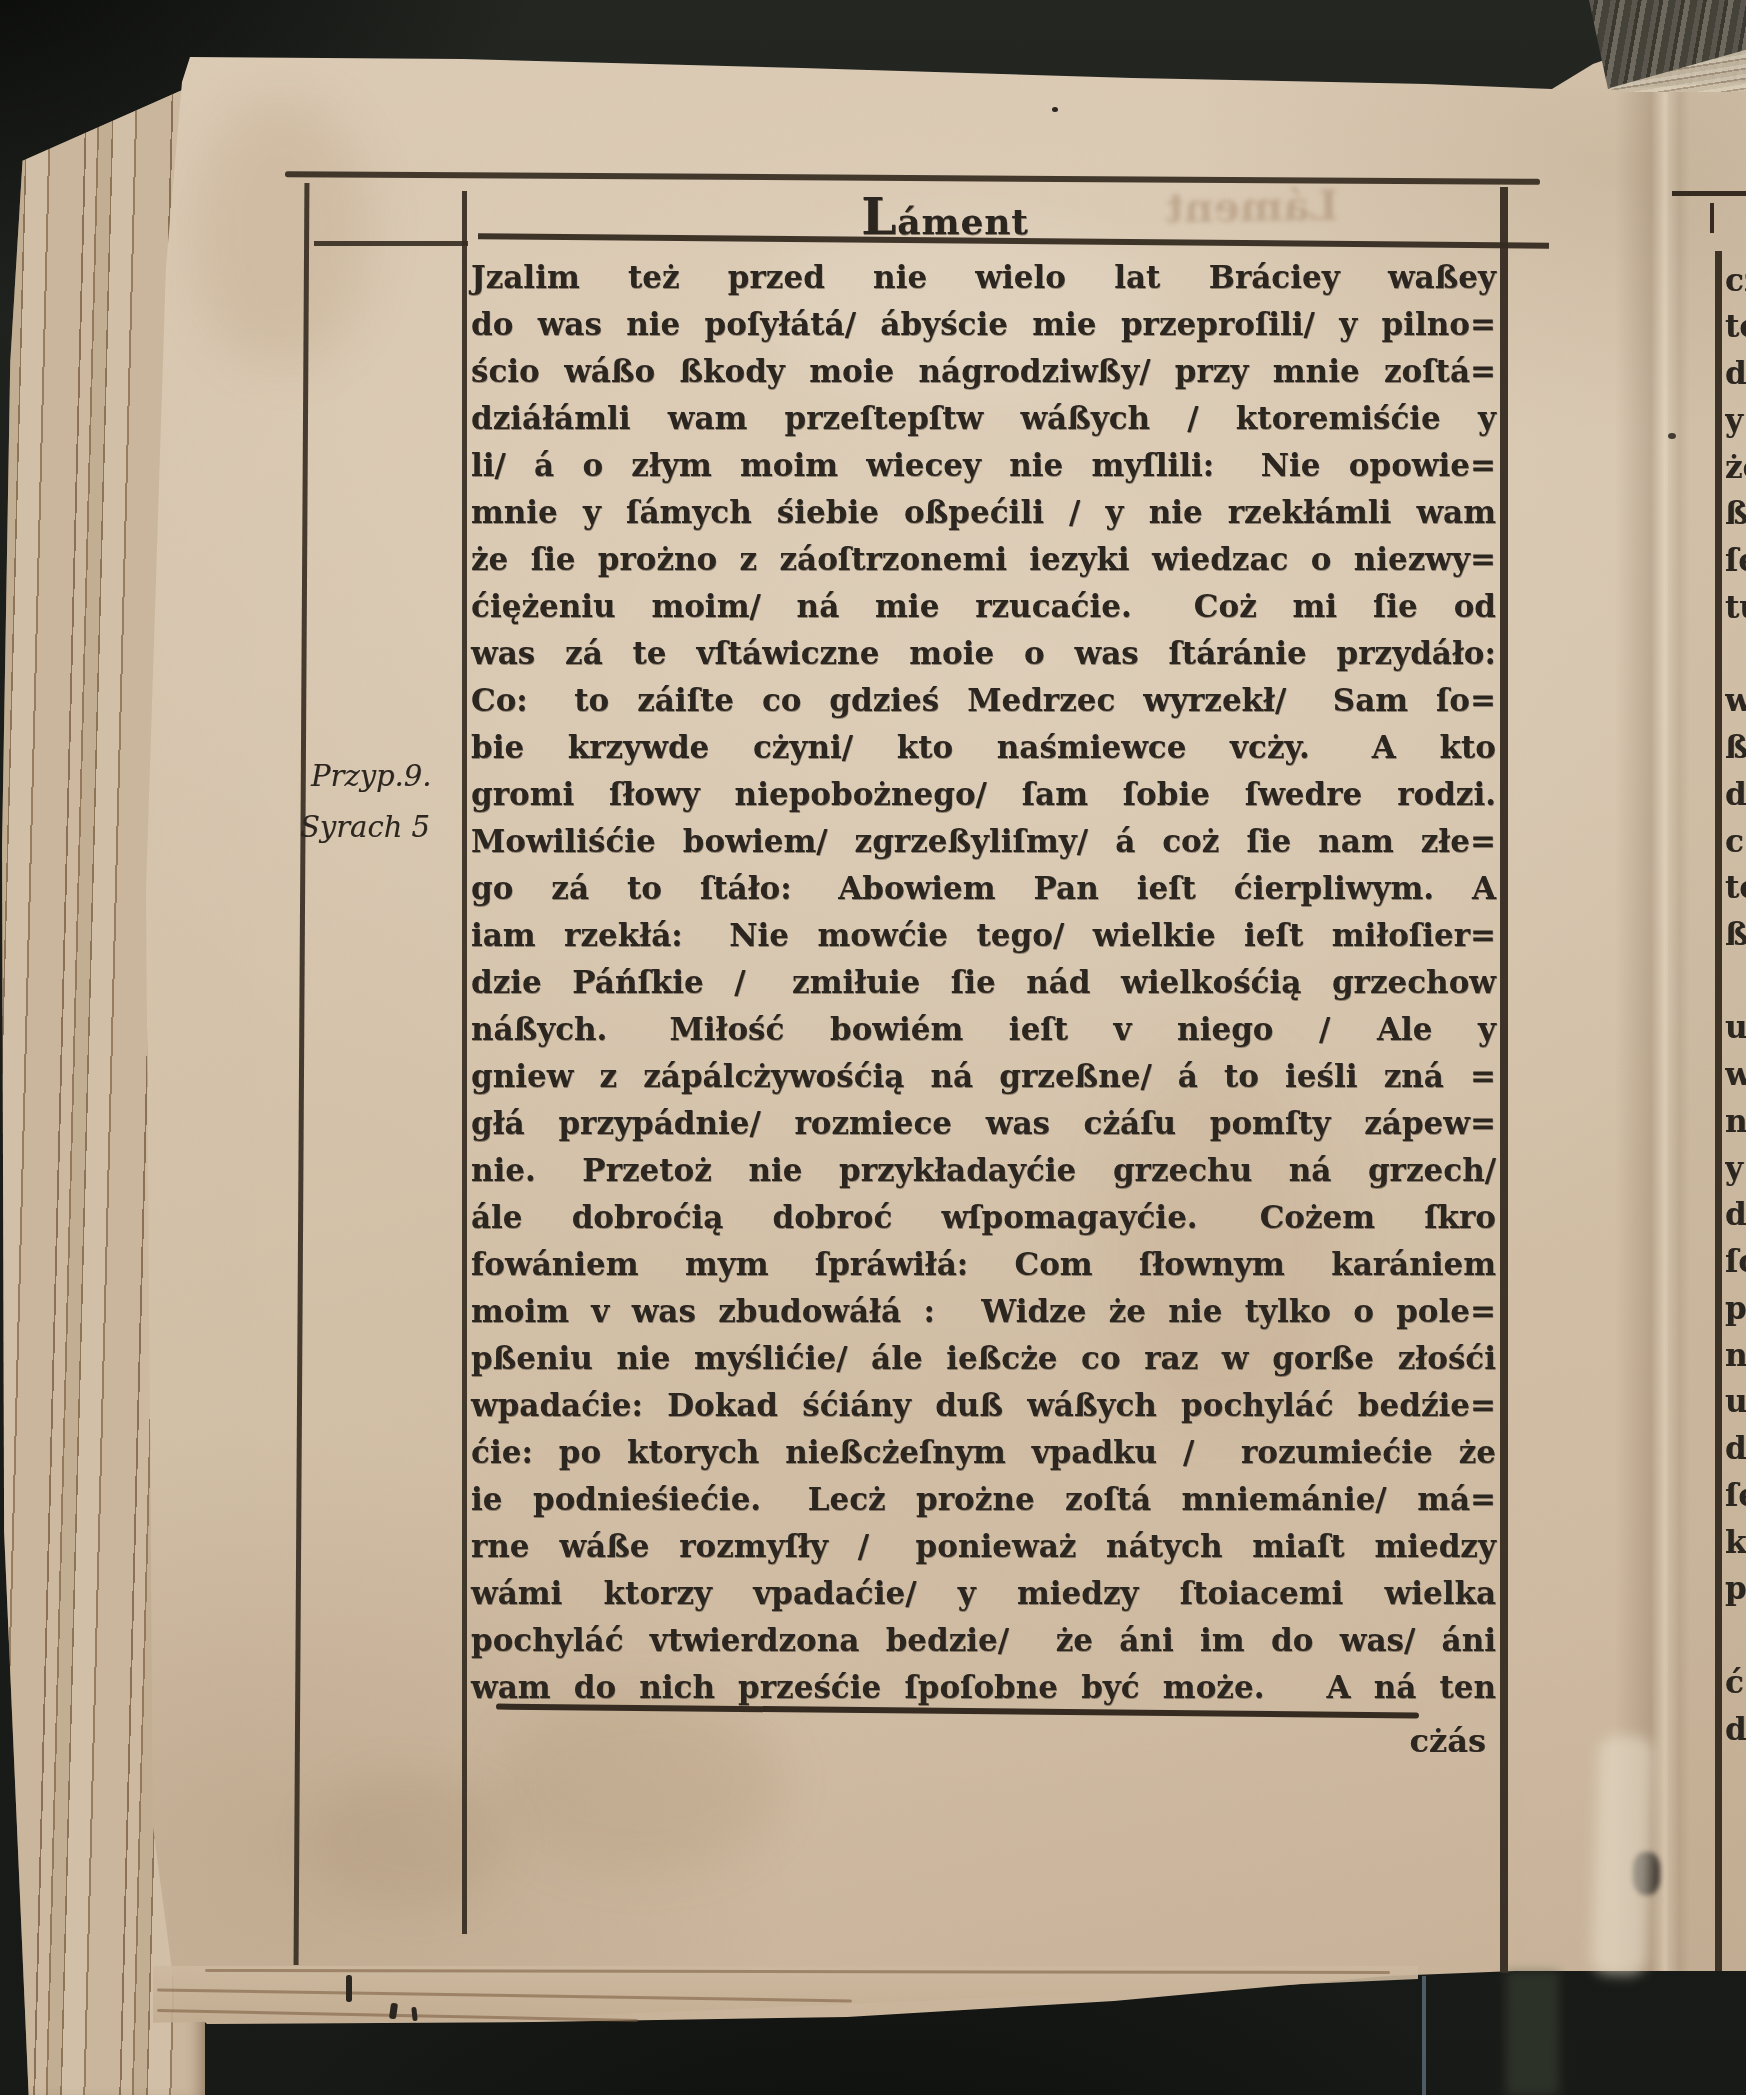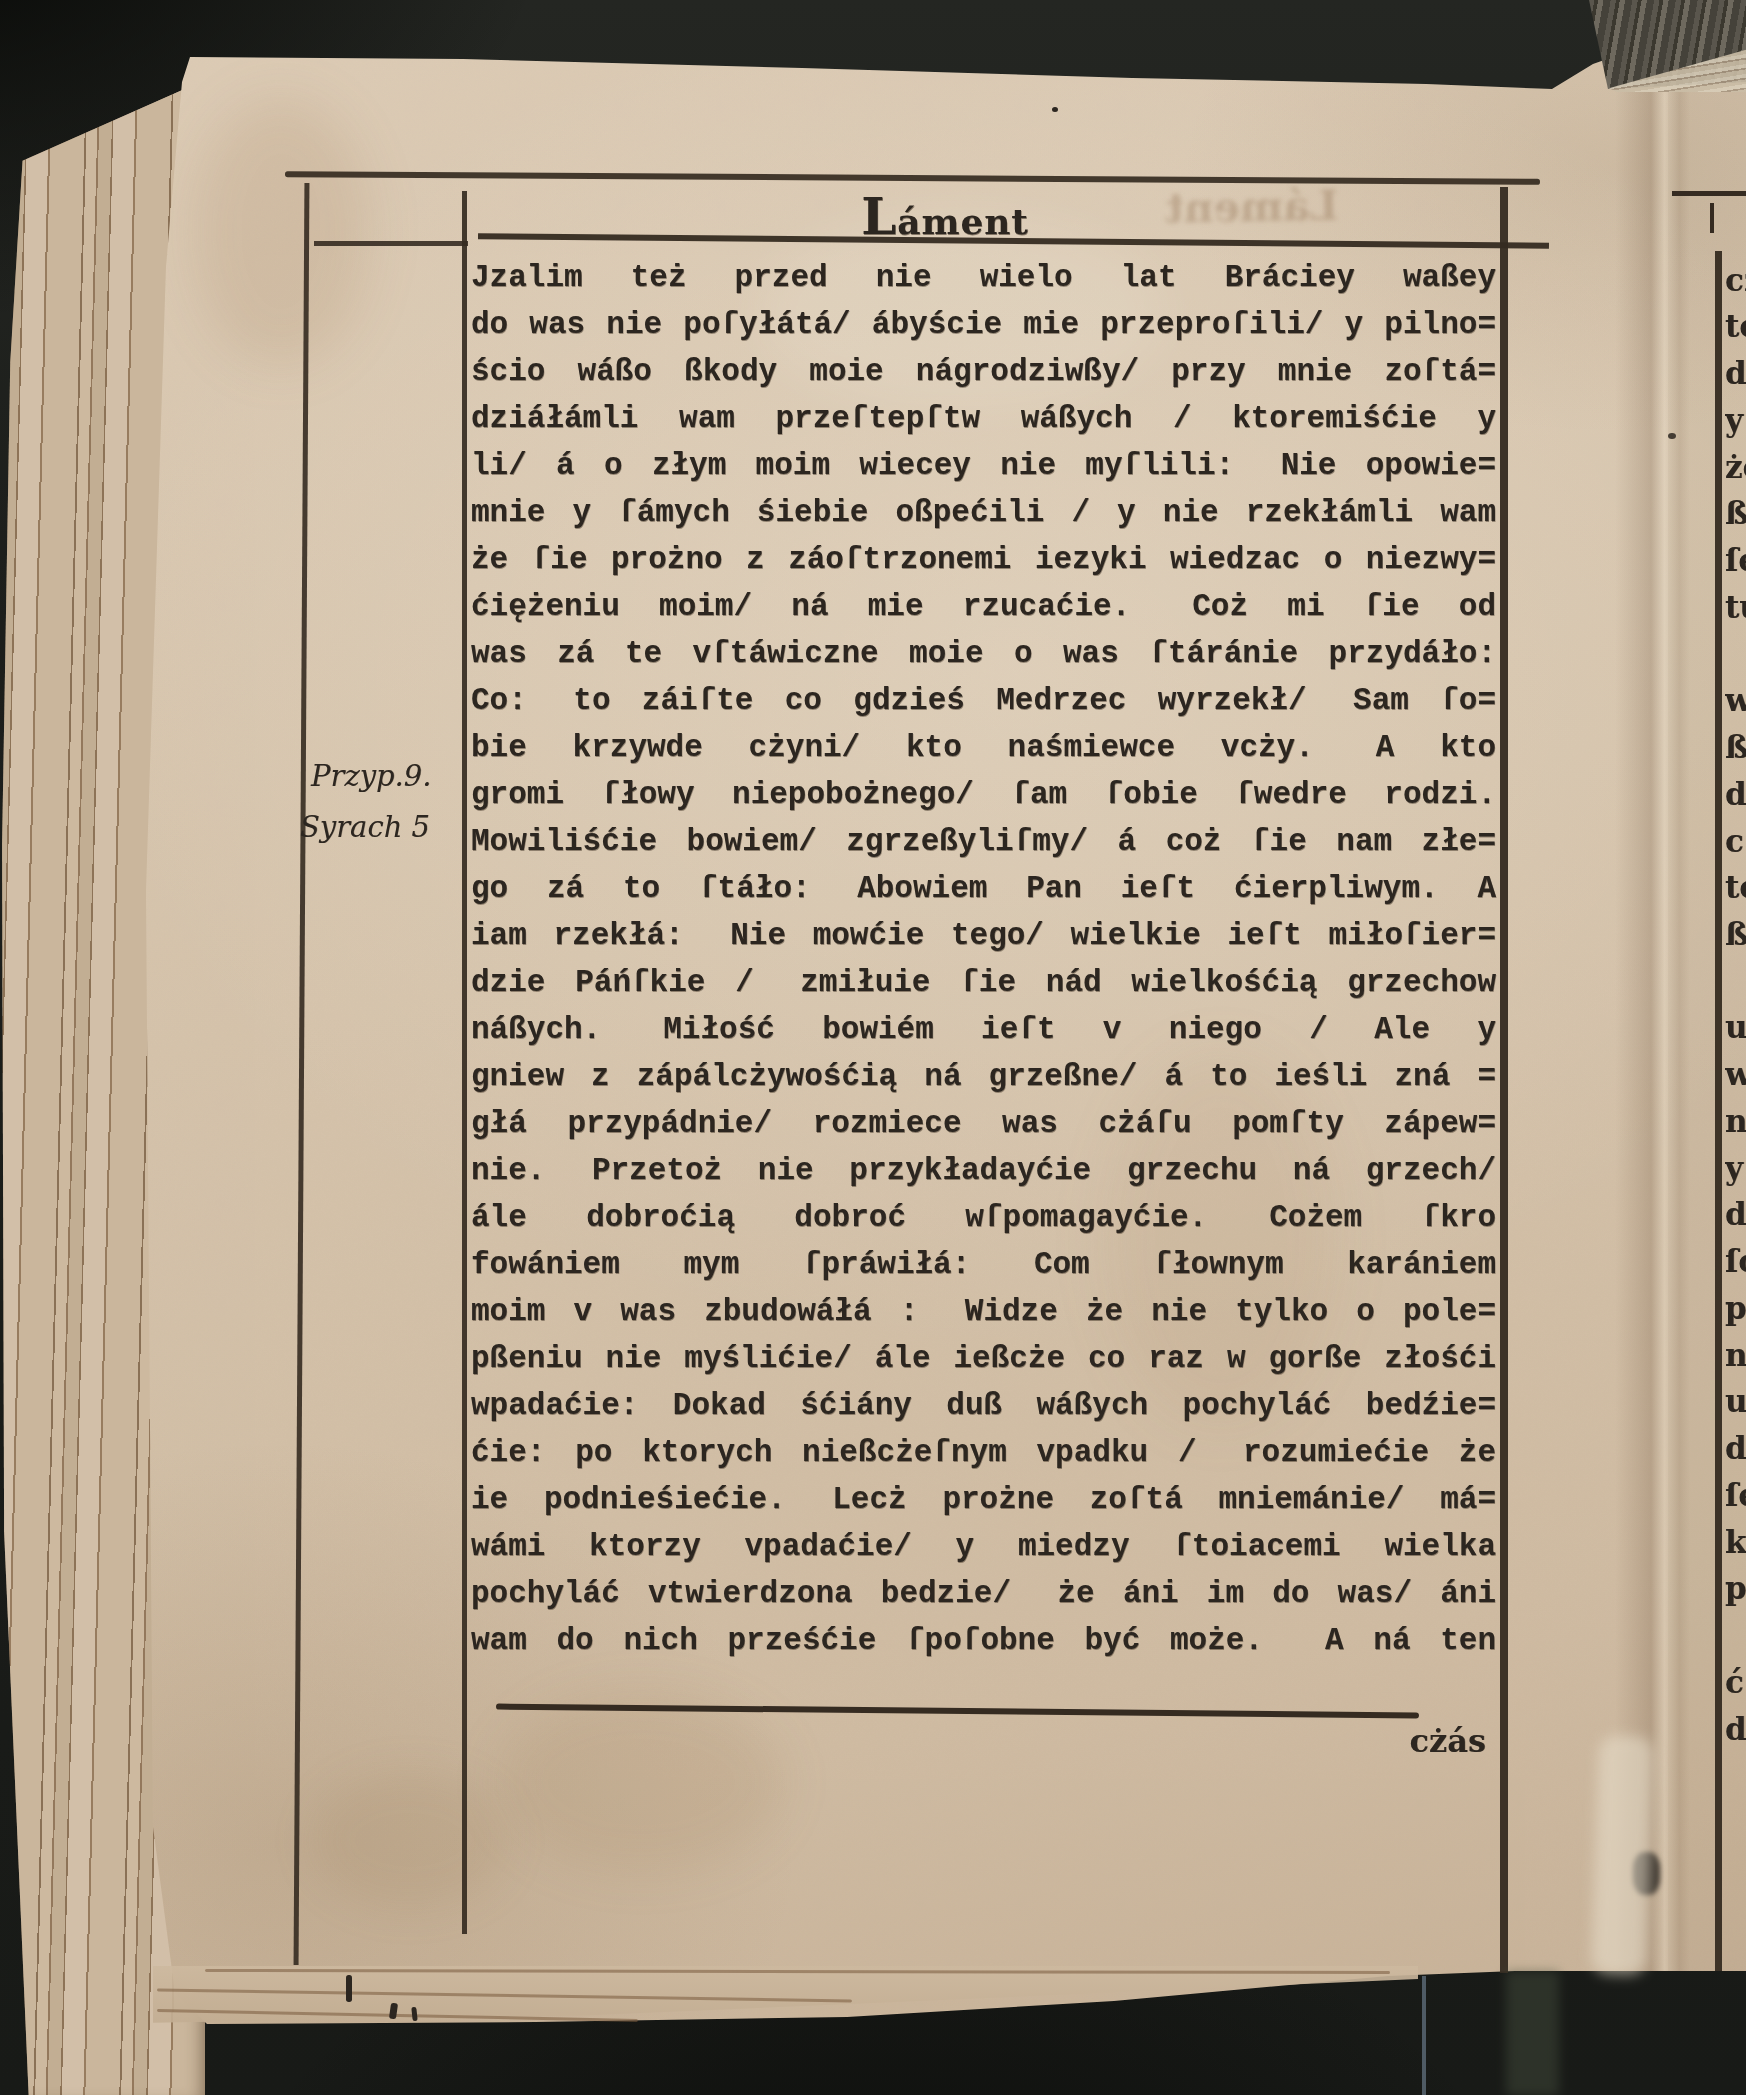--- a/index.html
+++ b/index.html
@@ -87,21 +87,21 @@
   .margin-note{position:absolute;font-style:italic;font-size:29px;color:var(--ink);
     text-shadow:0.4px 0.4px 0 rgba(40,28,16,.35);}
   .mn1{left:311px;top:759px;}
   .mn2{left:300px;top:810px;}
   .body-block{position:absolute;left:471px;top:254px;width:1025px;}
   .body-line{
     height:47px;line-height:47px;white-space:nowrap;
     font-size:31px;font-weight:700;color:var(--ink);
     text-align:justify;text-align-last:justify;
     text-shadow:0.5px 0.5px 0 rgba(40,28,16,.42);
-    overflow:visible;white-space:normal;font-family:Liberation Mono, monospace;
+    overflow:visible;white-space:normal;
   }
   .catchword{
     position:absolute;left:1310px;top:1722px;width:176px;text-align:right;
     font-size:32px;font-weight:700;color:var(--ink);
     text-shadow:0.4px 0.4px 0 rgba(40,28,16,.4);
   }
   .rp-frag{position:absolute;left:1725px;width:27px;height:46px;overflow:hidden;
     font-size:31px;font-weight:700;color:var(--ink);line-height:46px;
     text-shadow:0.4px 0.4px 0 rgba(40,28,16,.4);}
   
@@ -187,20 +187,21 @@
       <div class="body-line">gniew z zápálcżywośćią ná grzeßne/ á to ieśli zná =</div>
       <div class="body-line">głá przypádnie/ rozmiece was cżáſu pomſty zápew=</div>
       <div class="body-line">nie.   Przetoż nie przykładayćie grzechu ná grzech/</div>
       <div class="body-line">ále dobroćią dobroć wſpomagayćie.    Cożem ſkro</div>
       <div class="body-line">fowániem mym ſpráwiłá: Com ſłownym karániem</div>
       <div class="body-line">moim v was zbudowáłá :   Widze że nie tylko o pole=</div>
       <div class="body-line">pßeniu nie myślićie/ ále ießcże co raz w gorße złośći</div>
       <div class="body-line">wpadaćie: Dokad śćiány duß wáßych pochyláć bedźie=</div>
       <div class="body-line">ćie: po ktorych nießcżeſnym vpadku /   rozumiećie że</div>
       <div class="body-line">ie podnieśiećie.   Lecż prożne zoſtá mniemánie/ má=</div>
+      <div class="body-line">rne wáße rozmyſły /   ponieważ nátych miaſt miedzy</div>
       <div class="body-line">wámi ktorzy vpadaćie/ y miedzy ſtoiacemi wielka</div>
       <div class="body-line">pochyláć vtwierdzona bedzie/   że áni im do was/ áni</div>
       <div class="body-line">wam do nich prześćie ſpoſobne być może.    A ná ten</div>
     </div>
 
   <div class="catchword">cżás</div>
 
   <div id="rp-frags">
       <div class="rp-frag" style="top: 257px;">cż</div>
       <div class="rp-frag" style="top: 303px;">te</div>

